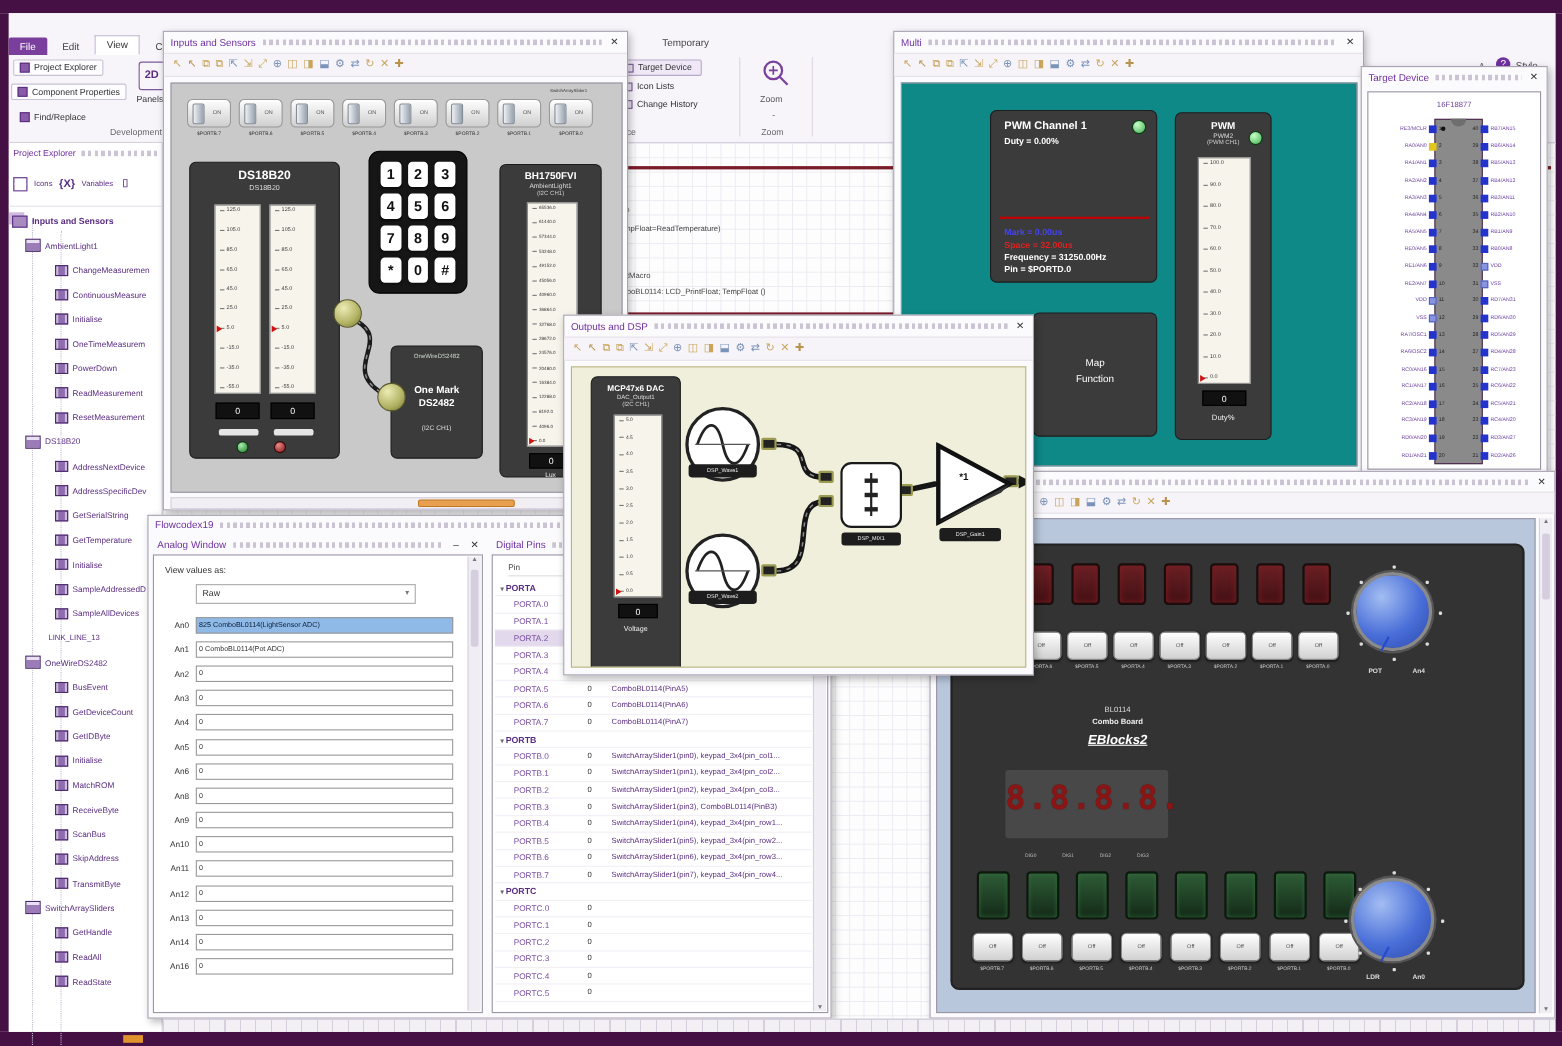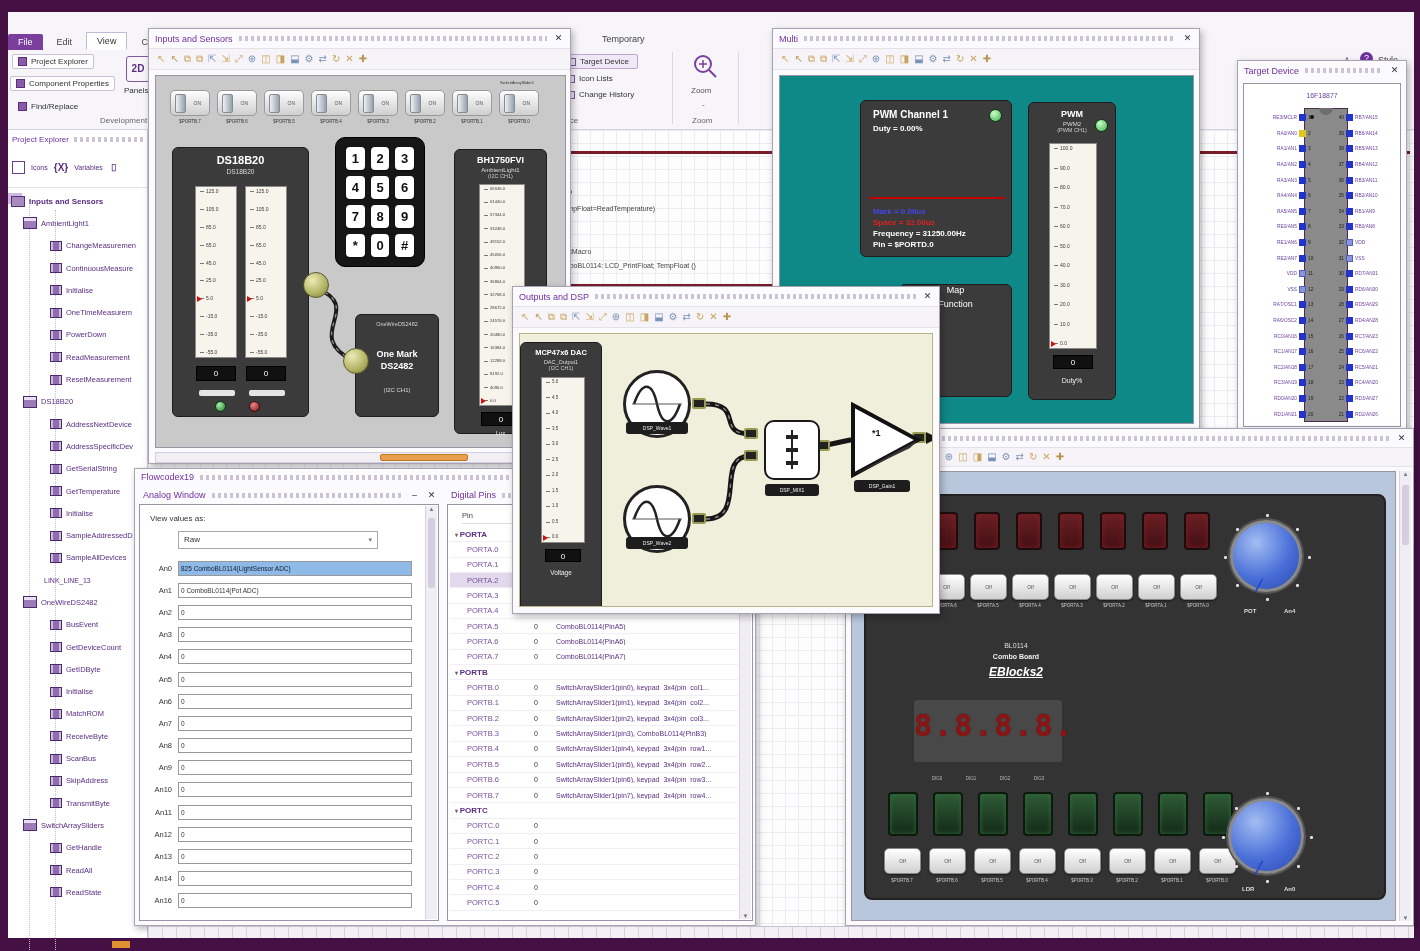--- a/index.html
+++ b/index.html
@@ -625,21 +625,21 @@
       <path d="M160,212 C210,232 146,258 196,284" fill="none" stroke="#8a8a8a" stroke-width="1.4" stroke-dasharray="4 5"></path>
     </svg>
     <div class="node" style="left:147px;top:196px"></div>
     <div class="node" style="left:187px;top:272px"></div>
   </div>
   <div class="abs" style="left:6px;top:423px;width:411px;height:11px;background:#f1eff3;border:1px solid #d5cede">
     <div class="abs" style="left:224px;top:1px;width:88px;height:7px;background:#e8a050;border:1px solid #c07820;border-radius:2px"></div>
   </div>
 </div>
 
-<div class="win" style="left:772px;top:28px;width:428px;height:402px;z-index:12">
+<div class="win" style="left:812px;top:28px;width:428px;height:402px;z-index:12">
   <div class="wtitle">
       <span class="wname">Multi</span>
       <span class="tdots"></span>
       <span class="wctl">✕</span>
     </div>
   <div class="wtb">
 
   <i style="color: rgb(201, 164, 92);">↖</i>
       <i style="color: rgb(184, 147, 78);">↖</i>
       <i style="color: rgb(201, 164, 92);">⧉</i>
@@ -662,21 +662,21 @@
       <div class="ptitle" style="font-size:10px;margin:8px 0 0 12px">PWM Channel 1</div>
       <div class="abs" style="right:9px;top:8px;width:13px;height:13px;border-radius:50%;background:radial-gradient(circle at 35% 30%,#c8ffc8,#3fae4f);border:1px solid #0c3a12"></div>
       <div style="font-size:8px;margin:4px 0 0 12px;font-weight:bold">Duty = 0.00%</div>
       <div class="abs" style="left:8px;top:96px;width:136px;height:2px;background:#c40000"></div>
       <div style="position:absolute;left:12px;top:106px;font-size:8px;font-weight:bold;color:#4444f0">Mark = 0.00us</div>
       <div style="position:absolute;left:12px;top:117px;font-size:8px;font-weight:bold;color:#d22">Space = 32.00us</div>
       <div style="position:absolute;left:12px;top:128px;font-size:8px;font-weight:bold">Frequency = 31250.00Hz</div>
       <div style="position:absolute;left:12px;top:139px;font-size:8px;font-weight:bold">Pin = $PORTD.0</div>
     </div>
     <div class="cpanel" style="left:119px;top:208px;width:113px;height:113px">
-      <div style="font-size:9px;">Map</div>
+      <div style="font-size:9px;margin-top:40px">Map</div>
       <div style="font-size:9px;margin-top:4px">Function</div>
     </div>
     <div class="cpanel" style="left:248px;top:26px;width:88px;height:298px">
       <div class="ptitle" style="font-size:9px;margin-top:6px">PWM</div>
       <div style="font-size:6px;color:#ddd;margin-top:2px">PWM2</div>
       <div style="font-size:5.5px;color:#ccc">(PWM CH1)</div>
       <div class="abs" style="right:7px;top:16px;width:13px;height:13px;border-radius:50%;background:radial-gradient(circle at 35% 30%,#c8ffc8,#3fae4f);border:1px solid #0c3a12"></div>
       <div class="track" style="left:20px;top:40px;width:48px;height:206px">
           <div class="ticks">
             <div class="tick">
@@ -1210,24 +1210,20 @@
           </div>
           <div class="arow">
             <span class="albl">An5</span>
             <span class="ival">0</span>
           </div>
           <div class="arow">
             <span class="albl">An6</span>
             <span class="ival">0</span>
           </div>
           <div class="arow">
-            <span class="albl">An7</span>
-            <span class="ival">0</span>
-          </div>
-          <div class="arow">
             <span class="albl">An8</span>
             <span class="ival">0</span>
           </div>
           <div class="arow">
             <span class="albl">An9</span>
             <span class="ival">0</span>
           </div>
           <div class="arow">
             <span class="albl">An10</span>
             <span class="ival">0</span>
@@ -1420,21 +1416,21 @@
       <i style="color: rgb(201, 164, 92);">◨</i>
       <i style="color: rgb(123, 147, 184);">⬓</i>
       <i style="color: rgb(123, 147, 184);">⚙</i>
       <i style="color: rgb(123, 147, 184);">⇄</i>
       <i style="color: rgb(201, 164, 92);">↻</i>
       <i style="color: rgb(201, 164, 92);">✕</i>
       <i style="color: rgb(184, 147, 78);">✚</i>
     </div>
   <div class="canvas" style="left:6px;top:46px;width:414px;height:274px;background:#f0efdb;border-color:#b9b485">
 
-    <div class="cpanel" style="left:0;top:8px;width:82px;height:296px">
+    <div class="cpanel" style="left:17px;top:8px;width:82px;height:296px">
       <div class="ptitle" style="font-size:7.5px;margin-top:5px">MCP47x6 DAC</div>
       <div style="font-size:5.5px;color:#ddd;margin-top:2px">DAC_Output1</div>
       <div style="font-size:5.5px;color:#ccc">(I2C CH1)</div>
       <div class="track" style="left:20px;top:34px;width:44px;height:166px">
           <div class="ticks">
             <div class="tick" style="font-size:4.5px">
               <span class="tm"></span>
               <span>5.0</span>
             </div>
             <div class="tick" style="font-size:4.5px">

